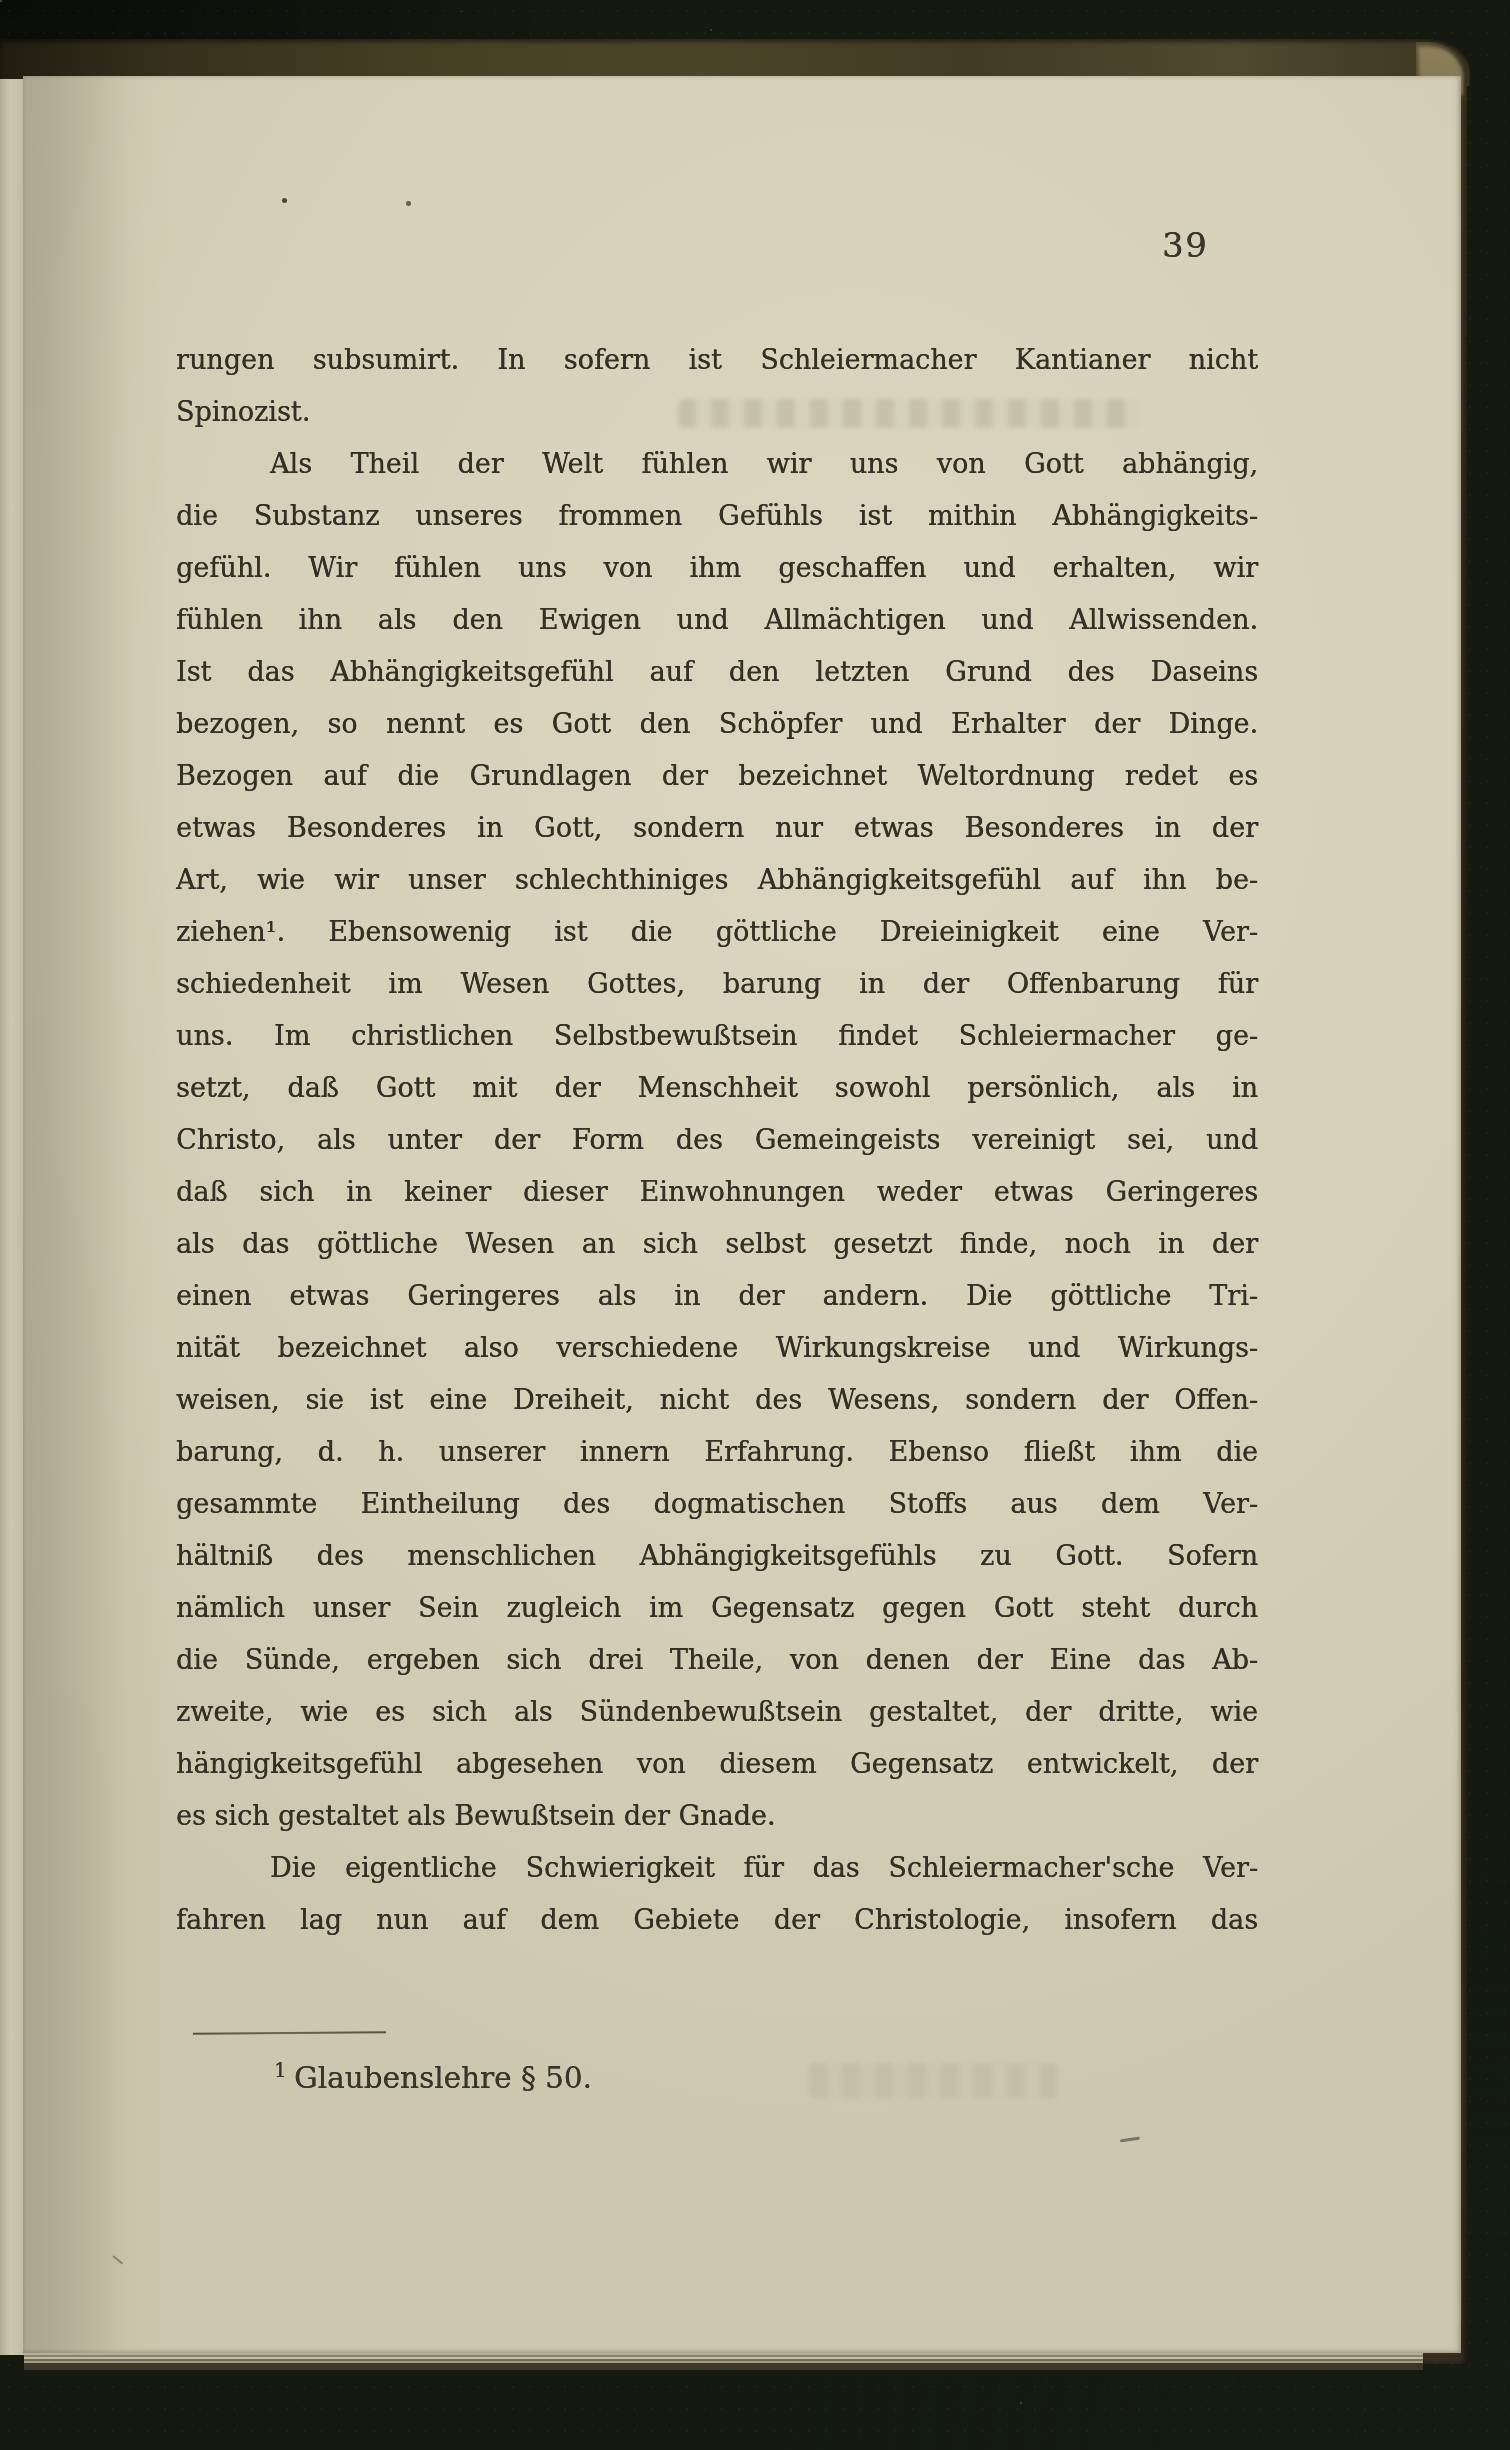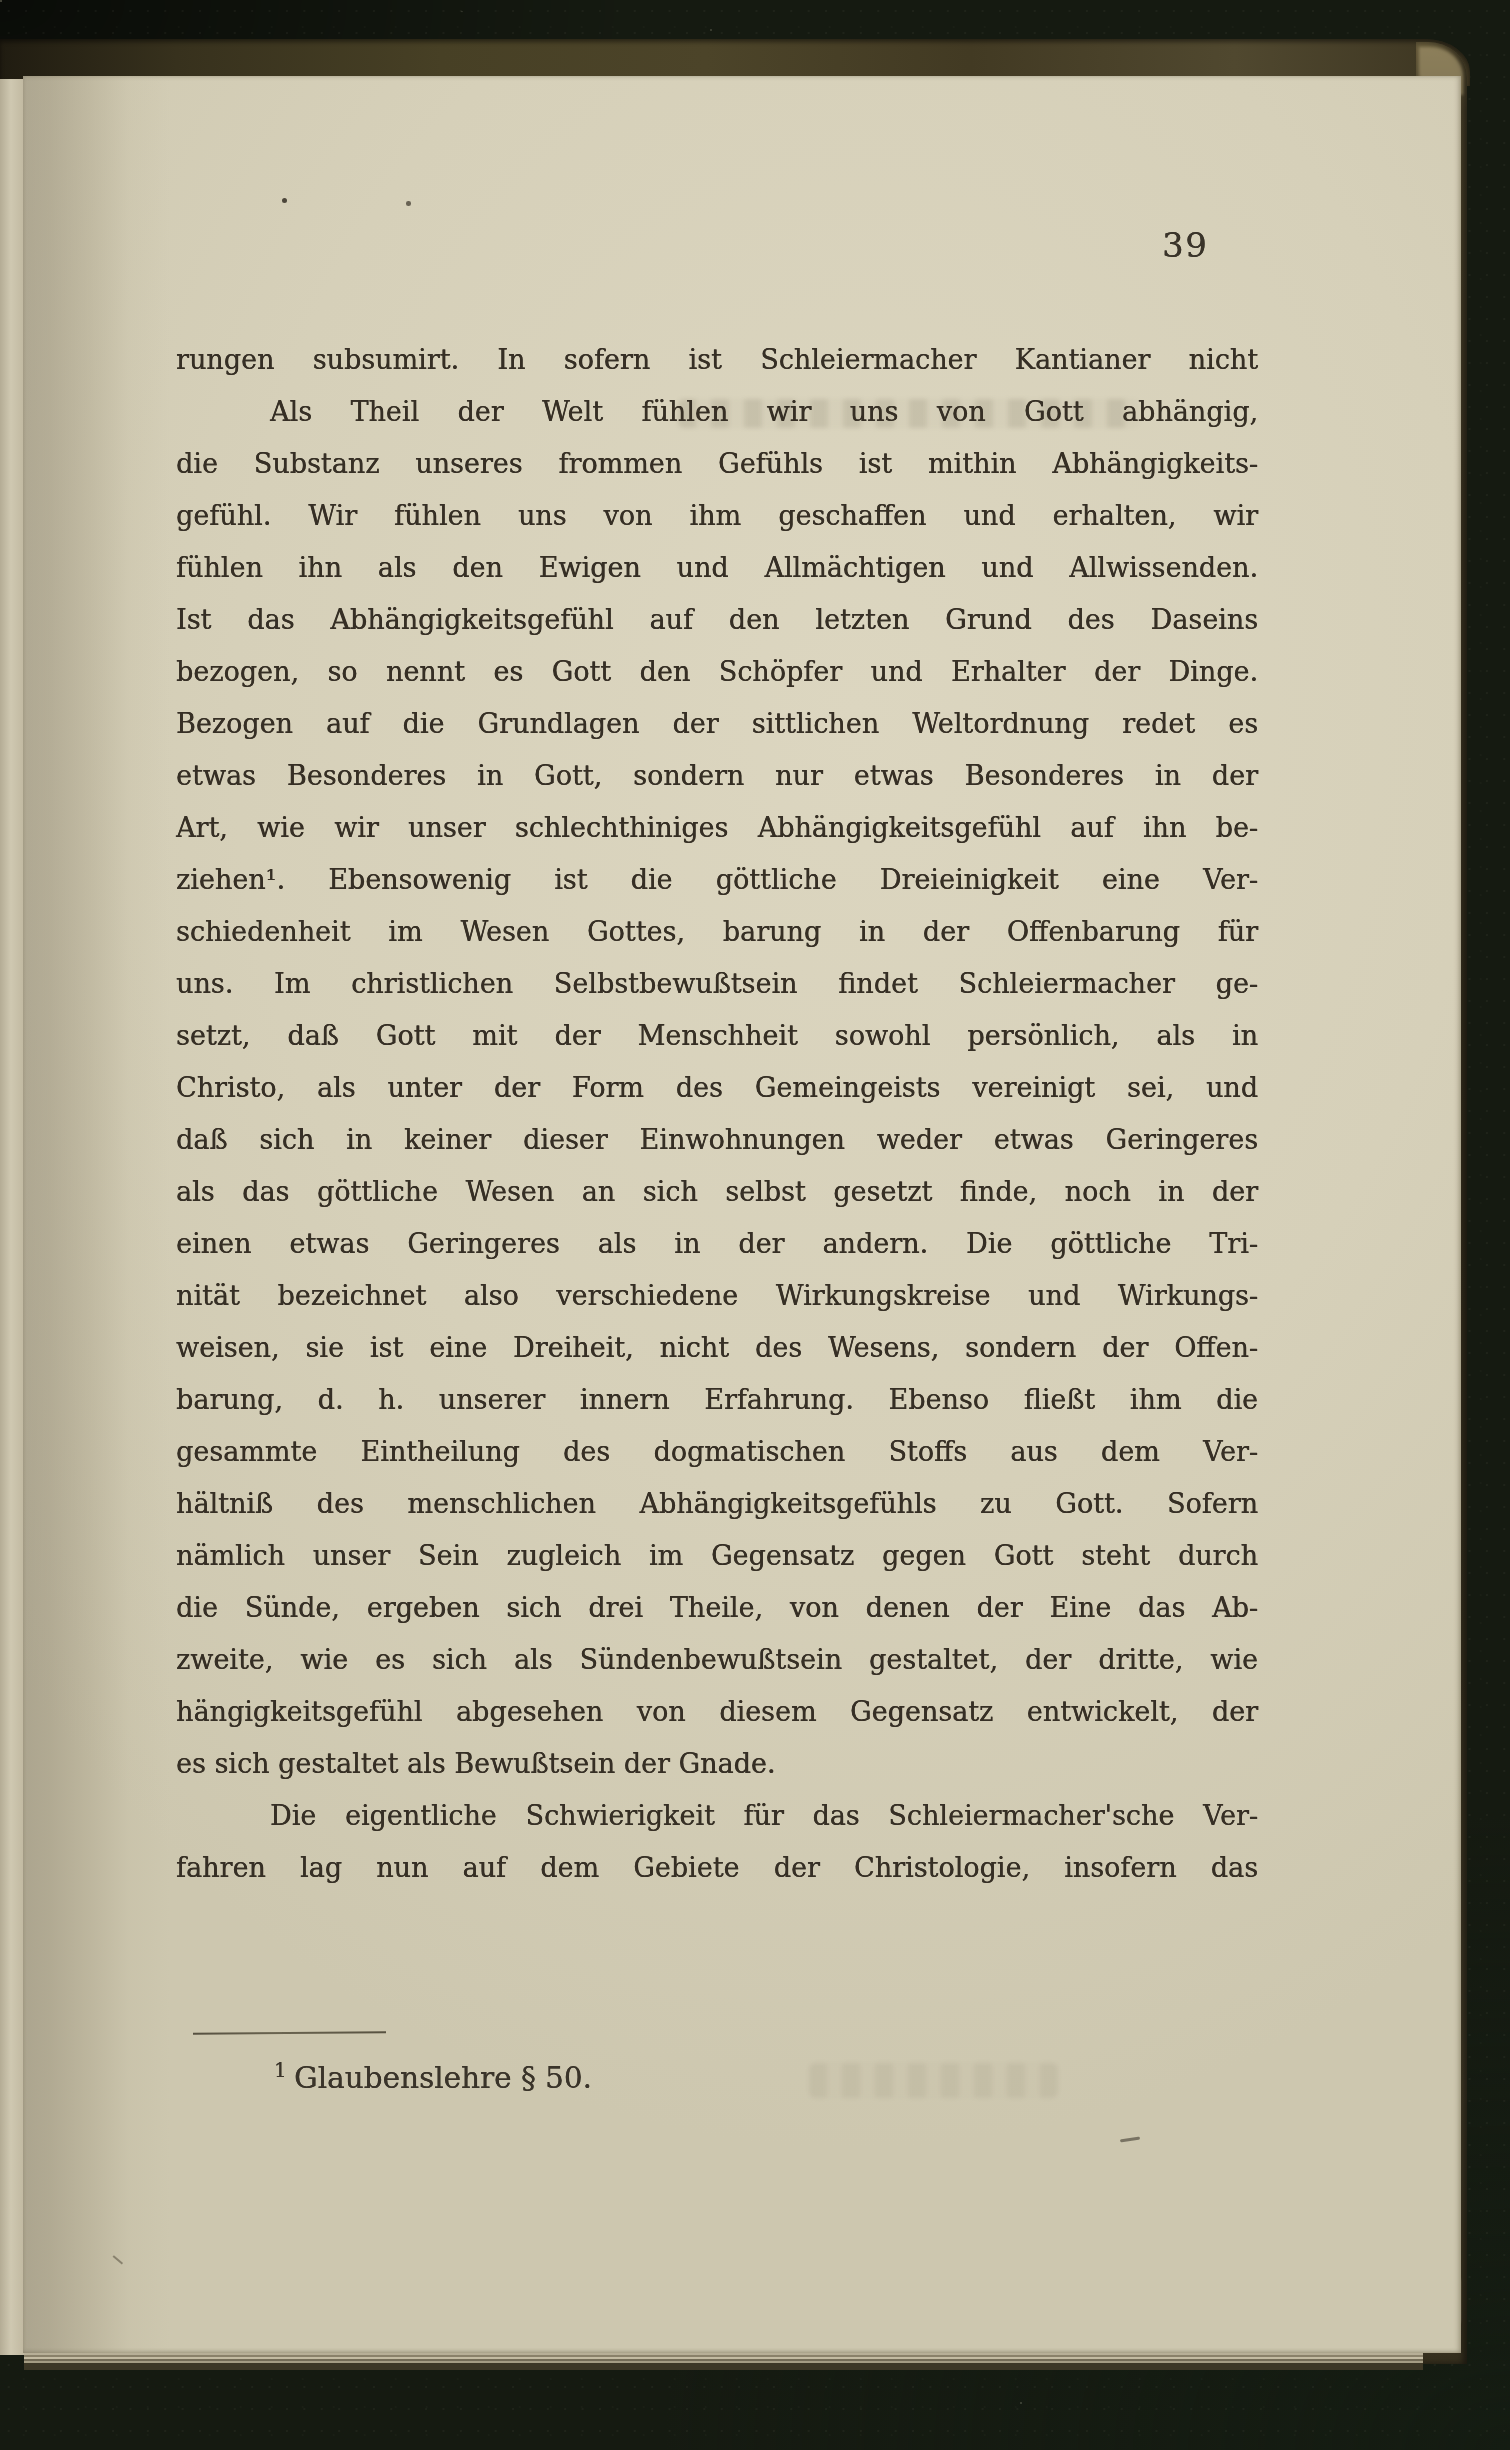--- a/index.html
+++ b/index.html
@@ -164,27 +164,28 @@
 
   <div class="speck speck-1"></div>
   <div class="speck speck-2"></div>
   <div class="speck speck-3"></div>
   <div class="fiber"></div>
 
   <div class="page-num">39</div>
 
   <div class="text-block" id="text-block">
       <div class="line">rungen subsumirt. In sofern ist Schleiermacher Kantianer nicht</div>
+      <div class="line para-end">Spinozist.</div>
       <div class="line indent">Als Theil der Welt fühlen wir uns von Gott abhängig,</div>
       <div class="line">die Substanz unseres frommen Gefühls ist mithin Abhängigkeits-</div>
       <div class="line">gefühl. Wir fühlen uns von ihm geschaffen und erhalten, wir</div>
       <div class="line">fühlen ihn als den Ewigen und Allmächtigen und Allwissenden.</div>
       <div class="line">Ist das Abhängigkeitsgefühl auf den letzten Grund des Daseins</div>
       <div class="line">bezogen, so nennt es Gott den Schöpfer und Erhalter der Dinge.</div>
-      <div class="line">Bezogen auf die Grundlagen der sittlichen Weltordnung redet es</div>
+      <div class="line">Bezogen auf die Grundlagen der bezeichnet Weltordnung redet es</div>
       <div class="line">etwas Besonderes in Gott, sondern nur etwas Besonderes in der</div>
       <div class="line">Art, wie wir unser schlechthiniges Abhängigkeitsgefühl auf ihn be-</div>
       <div class="line">ziehen¹. Ebensowenig ist die göttliche Dreieinigkeit eine Ver-</div>
       <div class="line">schiedenheit im Wesen Gottes, barung in der Offenbarung für</div>
       <div class="line">uns. Im christlichen Selbstbewußtsein findet Schleiermacher ge-</div>
       <div class="line">setzt, daß Gott mit der Menschheit sowohl persönlich, als in</div>
       <div class="line">Christo, als unter der Form des Gemeingeists vereinigt sei, und</div>
       <div class="line">daß sich in keiner dieser Einwohnungen weder etwas Geringeres</div>
       <div class="line">als das göttliche Wesen an sich selbst gesetzt finde, noch in der</div>
       <div class="line">einen etwas Geringeres als in der andern. Die göttliche Tri-</div>

